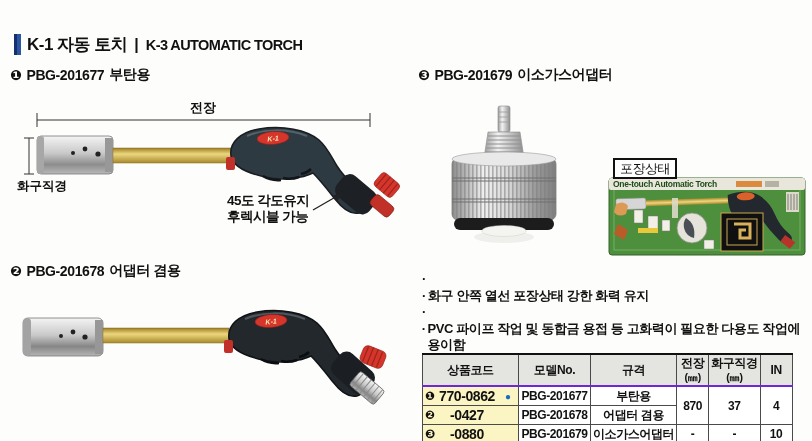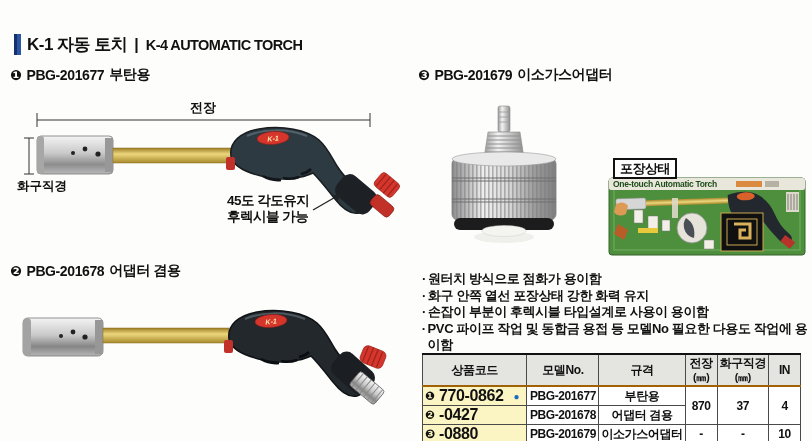--- a/index.html
+++ b/index.html
@@ -17,48 +17,48 @@
   
   .plabel{display:flex;align-items:center;gap:5px;font-size:14px;font-weight:bold;letter-spacing:-0.4px;}
   .plabel .num{font-size:14px;}
 
   
   .features{top:271px;left:420px;width:392px;}
   .feat{font-size:13px;font-weight:600;letter-spacing:-0.4px;line-height:16.5px;display:flex;}
   .feat .blt{width:8px;text-align:center;}
 
   
-  .pkg-tag{top:158px;left:613px;background:#fff;border:2px solid #111;padding:0 5px;font-size:13px;font-weight:bold;line-height:17px;letter-spacing:-0.5px;z-index:3;}
+  .pkg-tag{top:158px;left:613px;background:#fff;border:2px solid #111;padding:0 5px;font-size:13px;font-weight:normal;line-height:17px;letter-spacing:-0.5px;z-index:3;}
 
   
   table.spec{top:353px;left:422px;position:absolute;border-collapse:collapse;table-layout:fixed;
     border-top:2px solid #111;border-bottom:2px solid #111;background:#fff;}
   table.spec th, table.spec td{border:1px solid #4a4a4a;padding:0 2px;text-align:center;vertical-align:middle;
     font-size:12px;font-weight:bold;letter-spacing:-0.4px;white-space:nowrap;overflow:hidden;}
-  table.spec th{background:#e4e4e1;height:30px;border-bottom:2px solid #a16207;}
+  table.spec th{background:#e4e4e1;height:30px;border-bottom:2px solid #6d28d9;}
   table.spec th .unit{font-size:10.5px;font-weight:bold;display:block;margin-top:-1px;}
   table.spec td{height:18px;}
   td.codecell{background:#fbf5c4;}
   .codewrap{display:flex;align-items:center;}
   .codewrap .cnum{width:14px;text-align:left;font-size:12px;}
-  .codewrap .ccode{flex:1;text-align:left;padding-right:10px;font-size:16px;}
+  .codewrap .ccode{flex:1;text-align:center;padding-right:10px;font-size:14px;}
   .codewrap .cdot{width:11px;color:#1a6cc2;font-size:10px;text-align:left;}
 
   svg text{font-family:"Liberation Sans","DejaVu Sans",sans-serif;}
 </style>
 </head>
 <body>
 
 <div class="page">
 
   <div class="abs hdr">
     <span class="hdr-bar"></span>
     <span class="hdr-ko">K-1 자동 토치</span>
     <span class="hdr-div">|</span>
-    <span class="hdr-en">K-4 AUTOMATIC TORCH</span>
+    <span class="hdr-en">K-3 AUTOMATIC TORCH</span>
   </div>
 
   <div class="abs plabel" style="top:66px;left:10px;">
     <span class="num">❶</span>
     <span>PBG-201677</span>
     <span>부탄용</span>
   </div>
 
   <svg class="abs" style="top:96px;left:15px;" width="385" height="135" viewBox="0 0 385 135">
     <defs>
@@ -273,33 +273,31 @@
       <rect x="64" y="22" width="6" height="20" fill="#ddd9c8" opacity="0.9"></rect>
       <rect x="96" y="64" width="10" height="9" fill="#f2f0e6" stroke="#777" stroke-width="0.5"></rect>
       <rect x="178" y="16" width="13" height="20" fill="#dcd9cb"></rect>
       <path d="M180,18 v16 M183,18 v16 M186,18 v16 M189,18 v16" stroke="#555" stroke-width="0.7"></path>
     </g>
   </svg>
 
   <div class="abs features">
     <div class="feat">
       <span class="blt">·</span>
-      <span>원터치 방식으로 점화가 용이함</span>
     </div>
     <div class="feat">
       <span class="blt">·</span>
       <span>화구 안쪽 열선 포장상태 강한 화력 유지</span>
     </div>
     <div class="feat">
       <span class="blt">·</span>
-      <span>손잡이 부분이 후렉시블 타입설계로 사용이 용이함</span>
     </div>
     <div class="feat">
       <span class="blt">·</span>
-      <span>PVC 파이프 작업 및 동합금 용접 등 모델No 필요한 다용도 작업에 용이함</span>
+      <span>PVC 파이프 작업 및 동합금 용접 등 고화력이 필요한 다용도 작업에 용이함</span>
     </div>
   </div>
 
   <table class="spec">
     <colgroup>
       <col style="width:80px">
         <col style="width:72px">
         <col style="width:76px">
       <col style="width:32px">
         <col style="width:40px">

